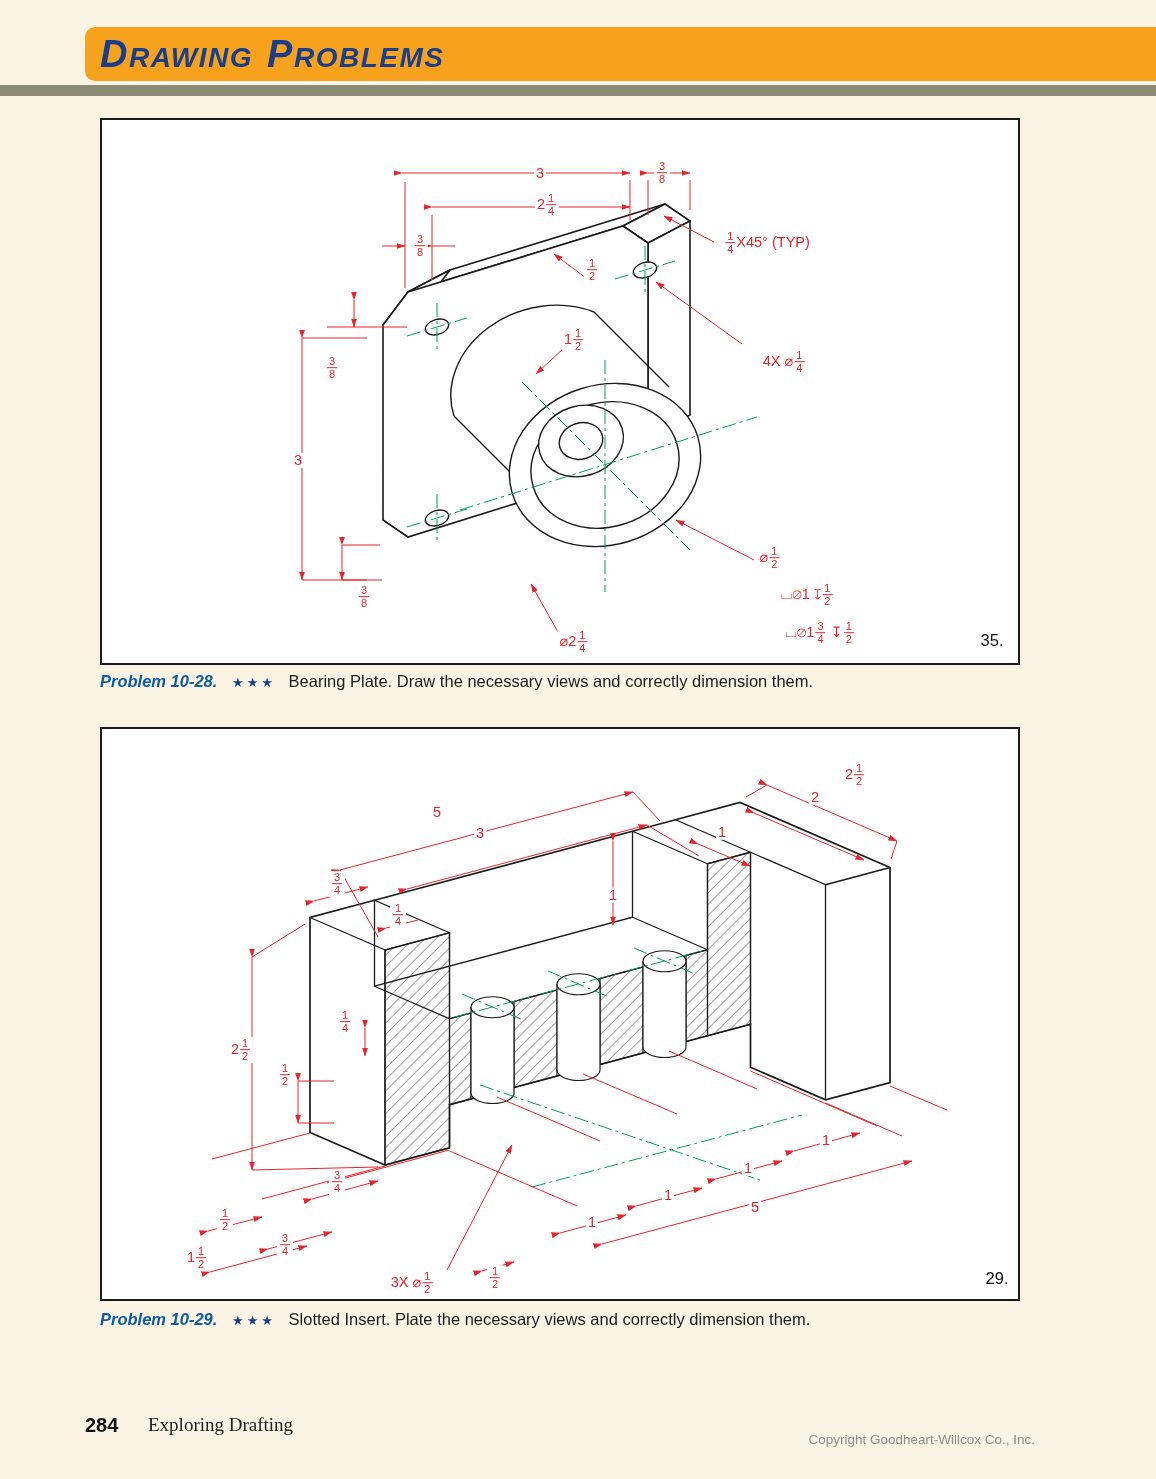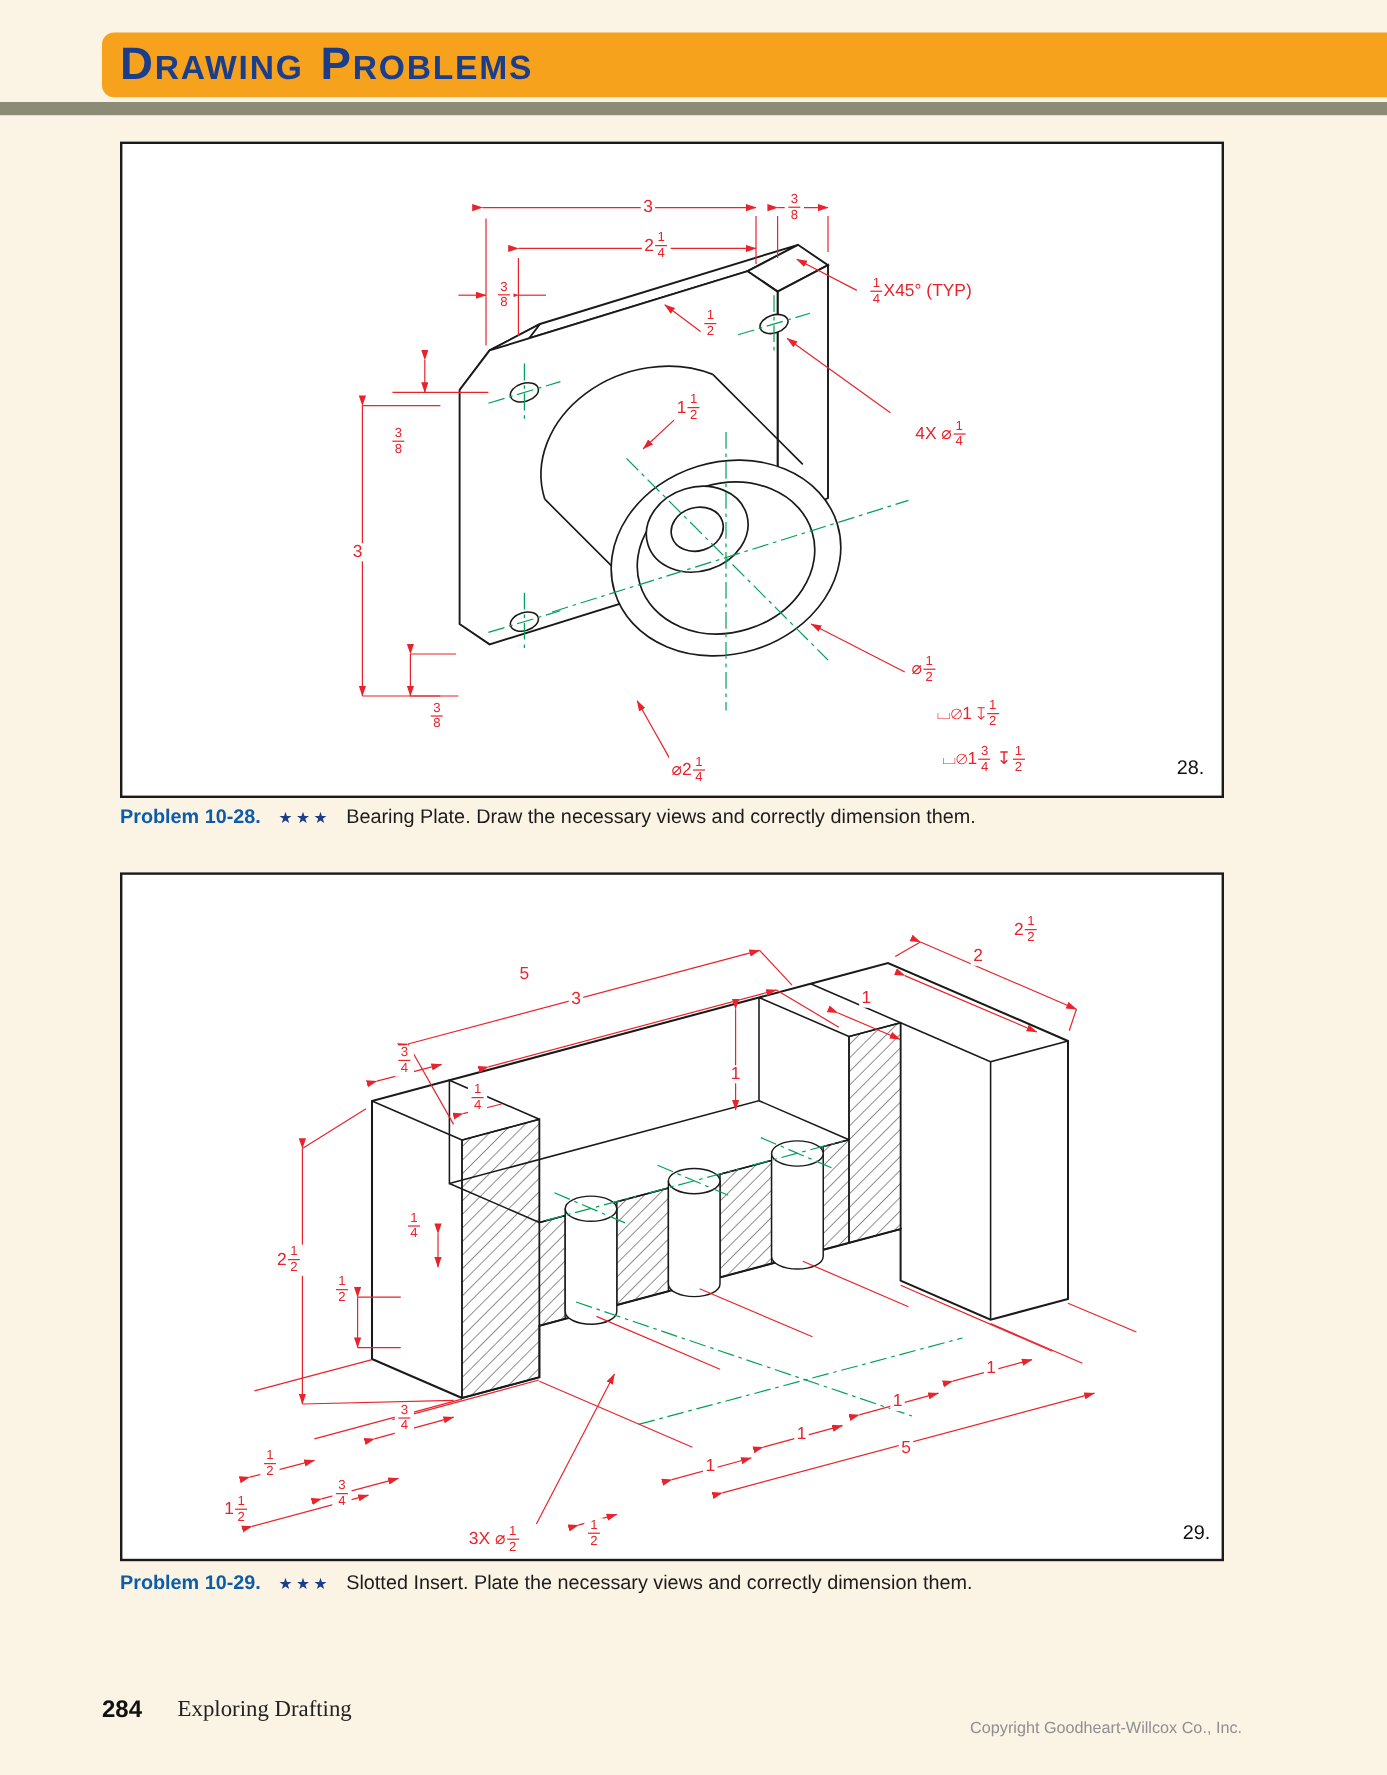--- a/index.html
+++ b/index.html
@@ -8,41 +8,41 @@
     background:#fbf3e3;
     font-family:"Liberation Sans",sans-serif;
     overflow:hidden;
   }
   
   .hdr-bar{position:absolute;left:85px;top:27px;right:0;height:54px;background:#f6a21c;border-radius:10px 0 0 10px;}
   .hdr-band{position:absolute;left:0;top:85px;width:100%;height:11px;background:#8b8b76;}
   .hdr-title{position:absolute;left:100px;top:33px;color:#1b3e8c;font-weight:bold;letter-spacing:1.5px;white-space:nowrap;}
   .hdr-title .cap{font-size:38px;}
   .hdr-title .rest{font-size:28px;}
-  .hdr-title .word{margin-right:14px;}
+  .hdr-title .word{margin-right:14px;font-style:italic;}
   
   .fig-box{position:absolute;left:100px;width:916px;background:#fff;border:2px solid #1a1a1a;}
   #fig1{top:118px;height:543px;}
   #fig2{top:727px;height:570px;}
   .fig-inner{position:relative;width:100%;height:100%;}
   .fig-inner svg{position:absolute;left:0;top:0;}
   .dim-label{
     position:absolute;transform:translate(-50%,-50%);
     color:#e8232b;font-size:14.5px;line-height:1;white-space:nowrap;
     background:#fff;padding:0 2px;
   }
   .dim-label.dark{color:#111;font-size:16.5px;background:transparent;}
   .frac{display:inline-flex;flex-direction:column;align-items:center;vertical-align:middle;font-size:11px;line-height:1.12;margin:0 1px;}
   .frac .num{border-bottom:1px solid currentColor;padding:0 2px;}
   .frac .den{padding:0 2px;}
   
   .caption{position:absolute;left:100px;width:920px;font-size:16.5px;color:#1c1c1c;}
   #cap1{top:672px;}
   #cap2{top:1310px;}
-  .caption .prob{color:#0d5ca8;font-weight:bold;}
+  .caption .prob{color:#0d5ca8;font-weight:bold;font-style:italic;}
   .caption .stars{color:#1b3e8c;font-size:13px;letter-spacing:3px;margin:0 8px 0 10px;}
   
   .footer{position:absolute;left:0;top:1408px;width:100%;height:40px;}
   .pageno{position:absolute;left:85px;top:6px;font-size:20px;font-weight:bold;color:#111;text-align:right;}
   .booktitle{position:absolute;left:148px;top:6px;font-family:"Liberation Serif",serif;font-size:19px;color:#222;}
   .copyright{position:absolute;right:121px;top:24px;font-size:13.5px;color:#8f8f8f;}
 </style>
 </head>
 <body>
 
@@ -174,21 +174,21 @@
           <span class="num">1</span>
           <span class="den">2</span>
         </span></div>
       <div class="dim-label" style="left: 718px; top: 513px;">⌴⌀1<span class="frac">
           <span class="num">3</span>
           <span class="den">4</span>
         </span>  ↧<span class="frac">
           <span class="num">1</span>
           <span class="den">2</span>
         </span></div>
-      <div class="dim-label dark" style="left: 890px; top: 520px;">28.</div>
+      <div class="dim-label dark" style="left: 890px; top: 520px;">35.</div>
     </div>
 </div>
 
 <div class="caption" id="cap1">
   <span class="prob">Problem 10-28.</span>
   <span class="stars">★★★</span>
   <span class="captext">Bearing Plate. Draw the necessary views and correctly dimension them.</span>
 </div>
 
 <div class="fig-box" id="fig2">

